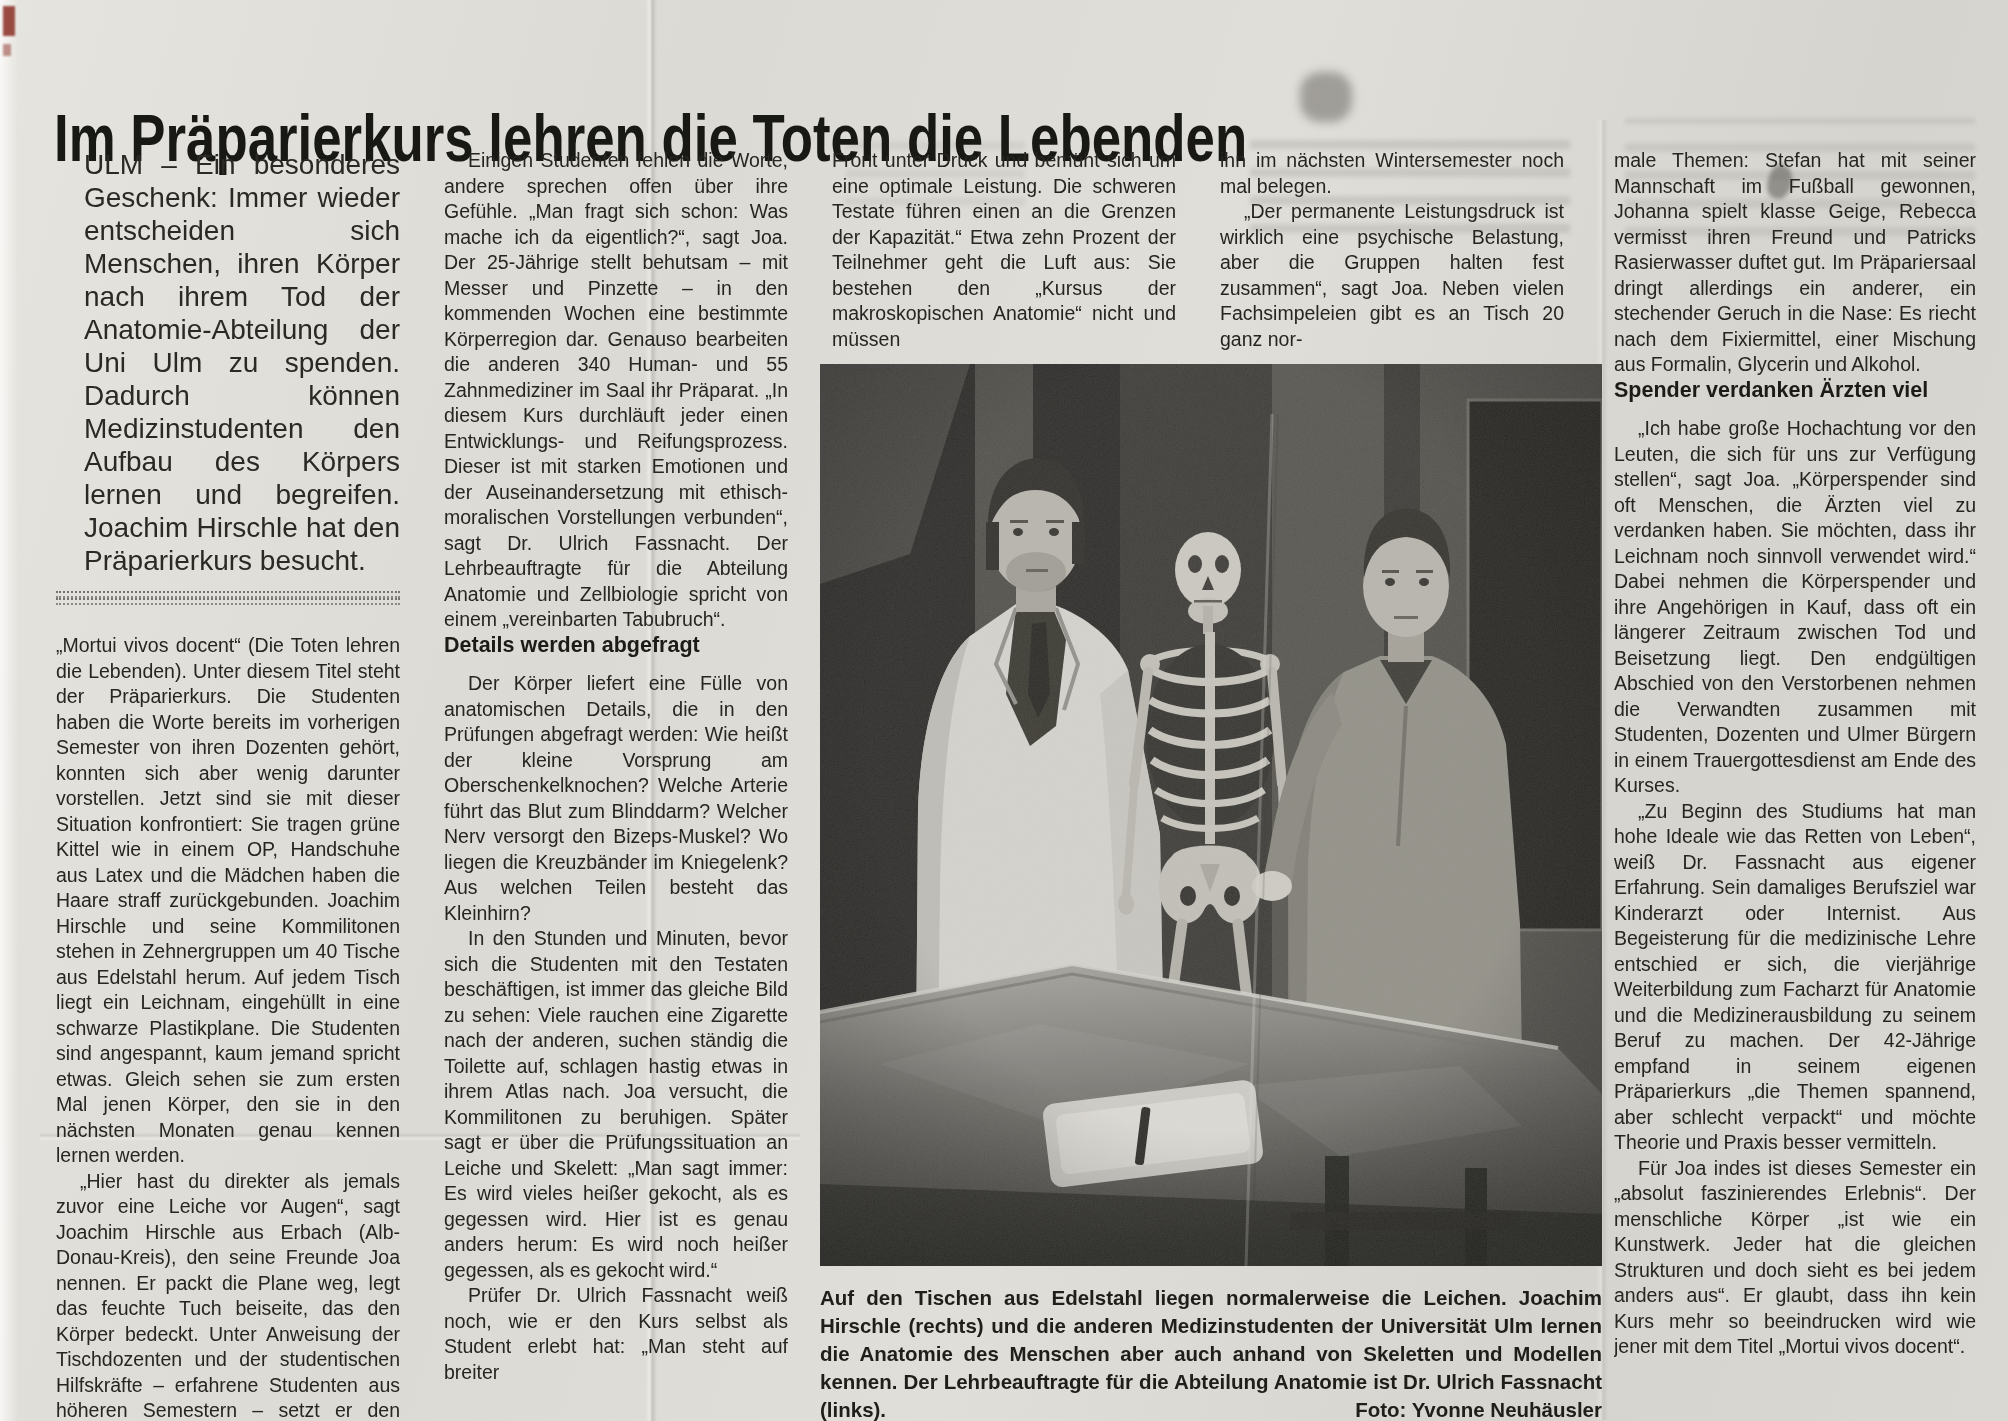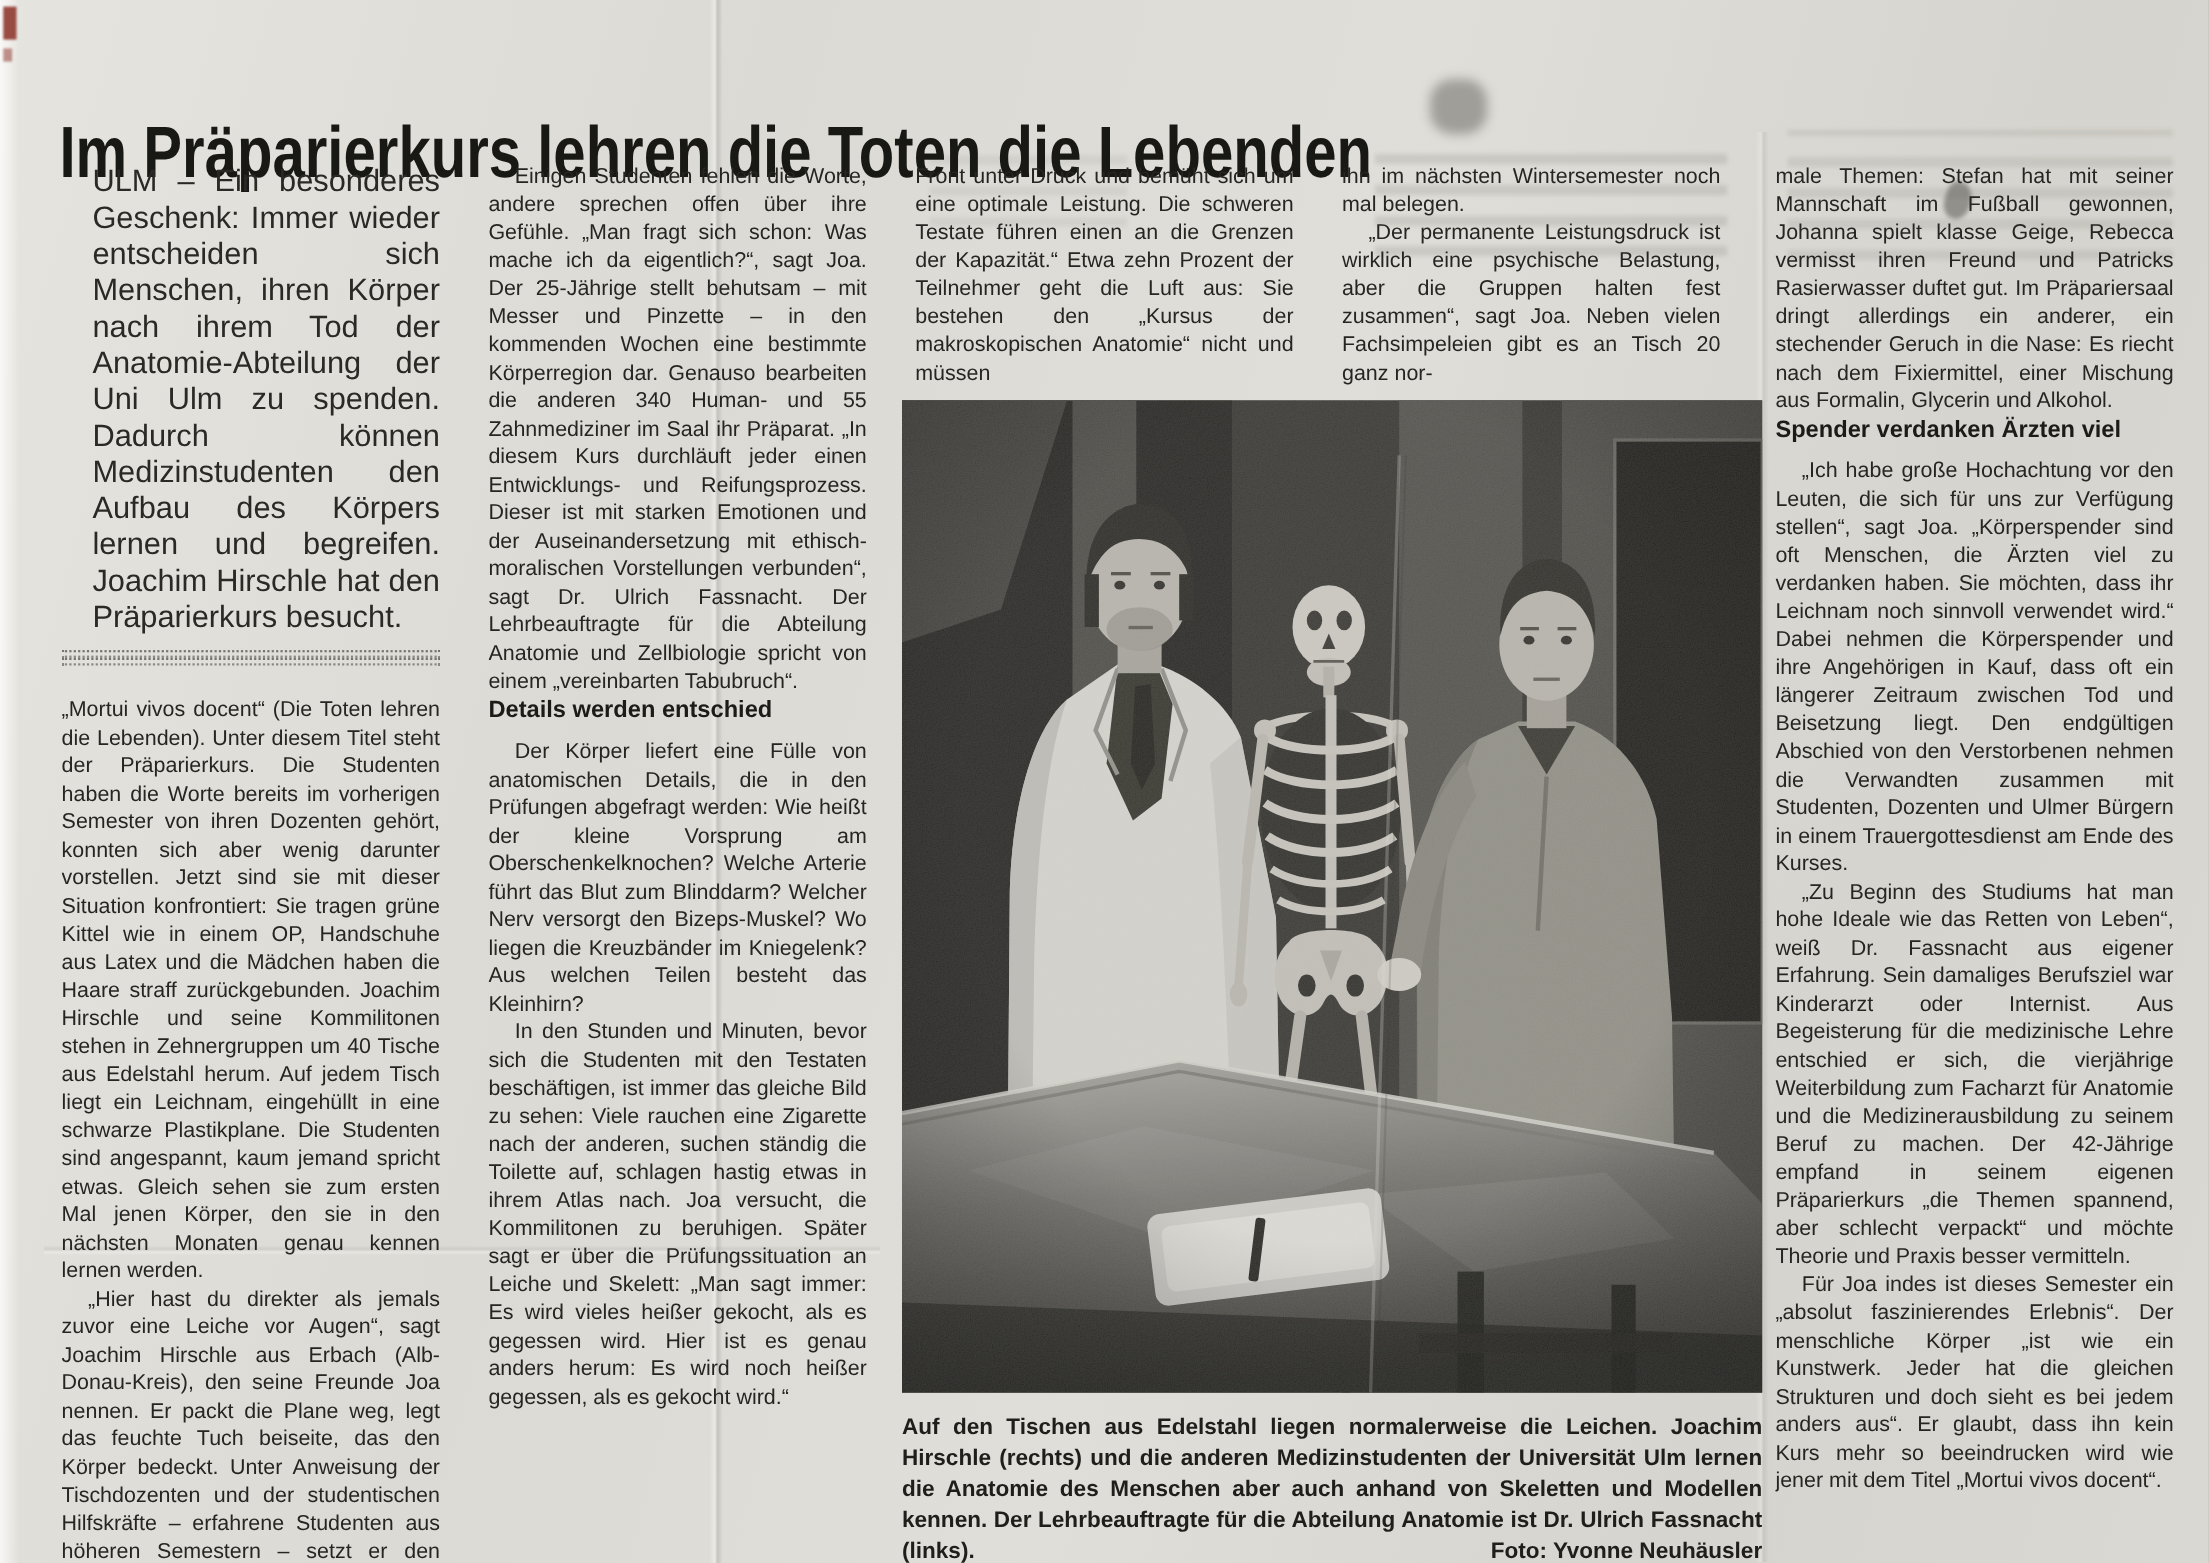--- a/index.html
+++ b/index.html
@@ -78,23 +78,24 @@
   <div class="col c1">
     <div class="lead">ULM – Ein besonderes Geschenk: Immer wieder entscheiden sich Menschen, ihren Körper nach ihrem Tod der Anatomie-Abteilung der Uni Ulm zu spenden. Dadurch können Medizinstudenten den Aufbau des Körpers lernen und begreifen. Joachim Hirschle hat den Präparierkurs besucht.</div>
     <div class="rule"></div>
     <div class="rule"></div>
     <p class="body-start">„Mortui vivos docent“ (Die Toten lehren die Lebenden). Unter diesem Titel steht der Präparierkurs. Die Studenten haben die Worte bereits im vorherigen Semester von ihren Dozenten gehört, konnten sich aber wenig darunter vorstellen. Jetzt sind sie mit dieser Situation konfrontiert: Sie tragen grüne Kittel wie in einem OP, Handschuhe aus Latex und die Mädchen haben die Haare straff zurückgebunden. Joachim Hirschle und seine Kommilitonen stehen in Zehnergruppen um 40 Tische aus Edelstahl herum. Auf jedem Tisch liegt ein Leichnam, eingehüllt in eine schwarze Plastikplane. Die Studenten sind angespannt, kaum jemand spricht etwas. Gleich sehen sie zum ersten Mal jenen Körper, den sie in den nächsten Monaten genau kennen lernen werden.</p>
     <p class="ind">„Hier hast du direkter als jemals zuvor eine Leiche vor Augen“, sagt Joachim Hirschle aus Erbach (Alb-Donau-Kreis), den seine Freunde Joa nennen. Er packt die Plane weg, legt das feuchte Tuch beiseite, das den Körper bedeckt. Unter Anweisung der Tischdozenten und der studentischen Hilfskräfte – erfahrene Studenten aus höheren Semestern – setzt er den ersten Schnitt. Er öffnet die Haut, um zunächst oberflächliche Muskeln und Gefäße freizulegen. So wird nach und nach am Oberarm der Bizeps sichtbar.</p>
   </div>
 
   <div class="col c2">
     <p class="ind">Einigen Studenten fehlen die Worte, andere sprechen offen über ihre Gefühle. „Man fragt sich schon: Was mache ich da eigentlich?“, sagt Joa. Der 25-Jährige stellt behutsam – mit Messer und Pinzette – in den kommenden Wochen eine bestimmte Körperregion dar. Genauso bearbeiten die anderen 340 Human- und 55 Zahnmediziner im Saal ihr Präparat. „In diesem Kurs durchläuft jeder einen Entwicklungs- und Reifungsprozess. Dieser ist mit starken Emotionen und der Auseinandersetzung mit ethisch-moralischen Vorstellungen verbunden“, sagt Dr. Ulrich Fassnacht. Der Lehrbeauftragte für die Abteilung Anatomie und Zellbiologie spricht von einem „vereinbarten Tabubruch“.</p>
-    <h2 class="subhead">Details werden entschied</h2>
+    <h2 class="subhead">Details werden abgefragt</h2>
     <p class="ind">Der Körper liefert eine Fülle von anatomischen Details, die in den Prüfungen abgefragt werden: Wie heißt der kleine Vorsprung am Oberschenkelknochen? Welche Arterie führt das Blut zum Blinddarm? Welcher Nerv versorgt den Bizeps-Muskel? Wo liegen die Kreuzbänder im Kniegelenk? Aus welchen Teilen besteht das Kleinhirn?</p>
     <p class="ind">In den Stunden und Minuten, bevor sich die Studenten mit den Testaten beschäftigen, ist immer das gleiche Bild zu sehen: Viele rauchen eine Zigarette nach der anderen, suchen ständig die Toilette auf, schlagen hastig etwas in ihrem Atlas nach. Joa versucht, die Kommilitonen zu beruhigen. Später sagt er über die Prüfungssituation an Leiche und Skelett: „Man sagt immer: Es wird vieles heißer gekocht, als es gegessen wird. Hier ist es genau anders herum: Es wird noch heißer gegessen, als es gekocht wird.“</p>
+    <p class="ind">Prüfer Dr. Ulrich Fassnacht weiß noch, wie er den Kurs selbst als Student erlebt hat: „Man steht auf breiter</p>
   </div>
 
   <div class="col c3">
     <p>Front unter Druck und bemüht sich um eine optimale Leistung. Die schweren Testate führen einen an die Grenzen der Kapazität.“ Etwa zehn Prozent der Teilnehmer geht die Luft aus: Sie bestehen den „Kursus der makroskopischen Anatomie“ nicht und müssen</p>
   </div>
 
   <div class="col c4">
     <p>ihn im nächsten Wintersemester noch mal belegen.</p>
     <p class="ind">„Der permanente Leistungsdruck ist wirklich eine psychische Belastung, aber die Gruppen halten fest zusammen“, sagt Joa. Neben vielen Fachsimpeleien gibt es an Tisch 20 ganz nor-</p>
   </div>

